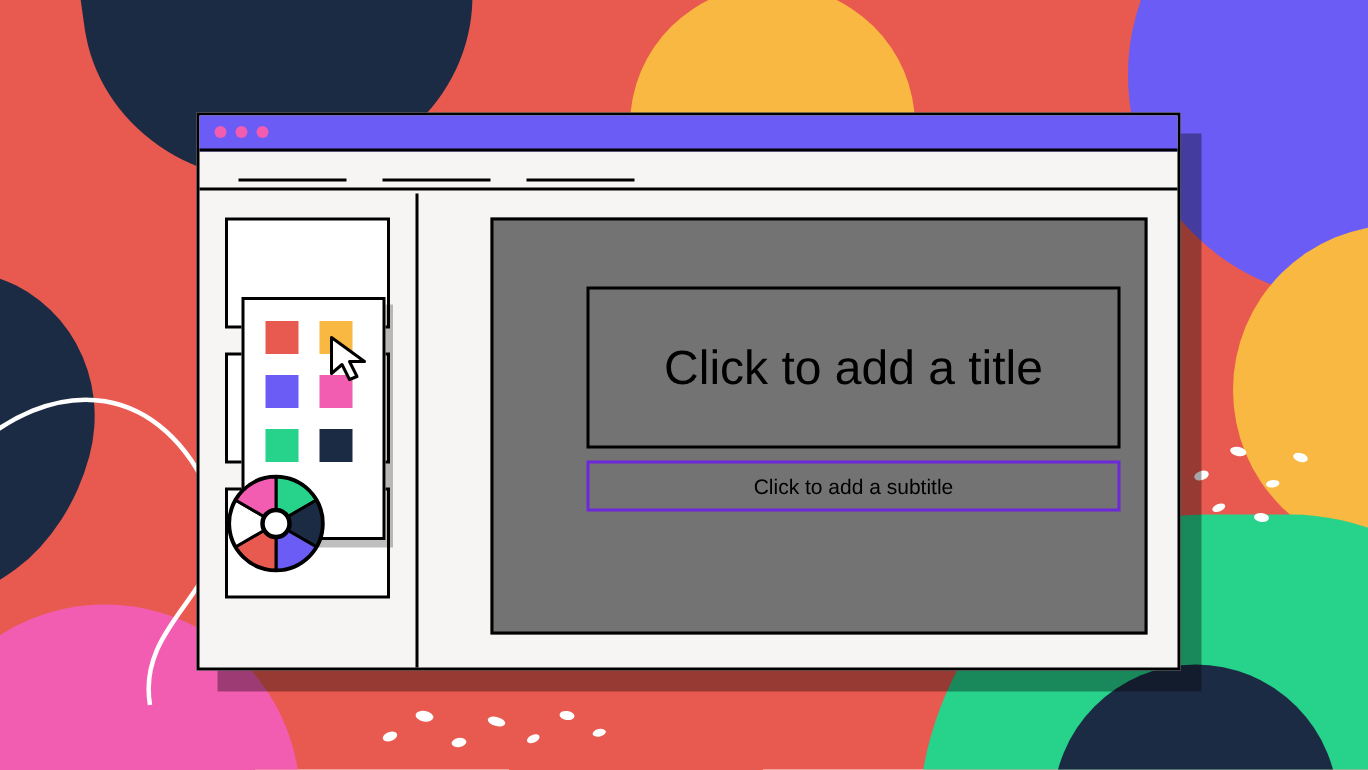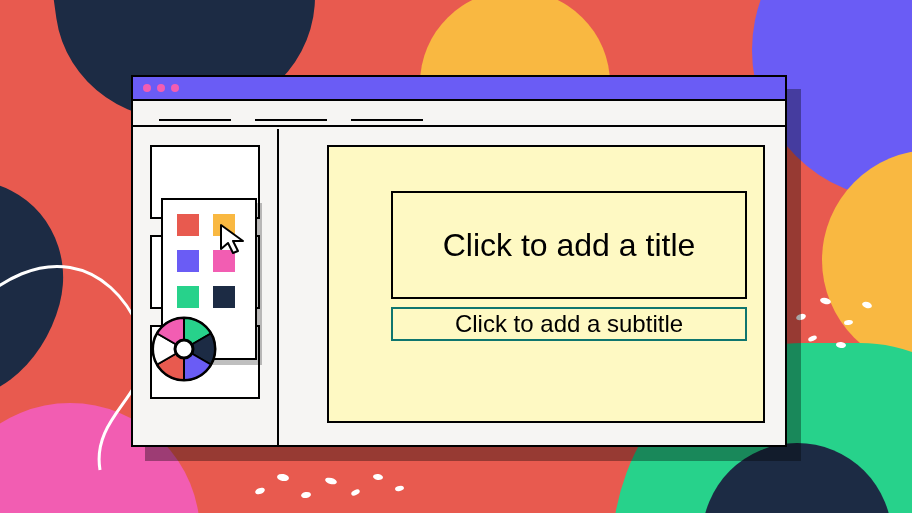--- a/index.html
+++ b/index.html
@@ -61,41 +61,41 @@
   .thumb {
     width:110px; height:74px;
     background:#fff;
     border:2px solid #000;
   }
   .canvas-area { position:absolute; left:146px; right:0; top:0; bottom:0; }
   .slide {
     position:absolute;
     left:48px; top:16px;
     width:438px; height:278px;
-    background:#fef9c3;
+    background:#737373;
     border:2px solid #000;
   }
   .title-box {
     position:absolute;
     left:62px; top:44px;
     width:356px; height:108px;
     border:2px solid #000;
     display:flex; align-items:center; justify-content:center;
     text-align:center;
     font-size:32px;
     line-height:1.15;
     padding:4px 6px;
   }
   .subtitle-box {
     position:absolute;
     left:62px; top:160px;
     width:356px; height:34px;
-    border:2px solid #0f766e;
+    border:2px solid #6d28d9;
     display:flex; align-items:center; justify-content:center;
-    font-size:24px;
+    font-size:14px;
   }
   
   .picker {
     position:absolute;
     left:161px; top:198px;
     width:96px; height:162px;
     background:#fff;
     border:2px solid #000;
     box-shadow: 5px 5px 0 rgba(0,0,0,0.25);
     z-index:5;

